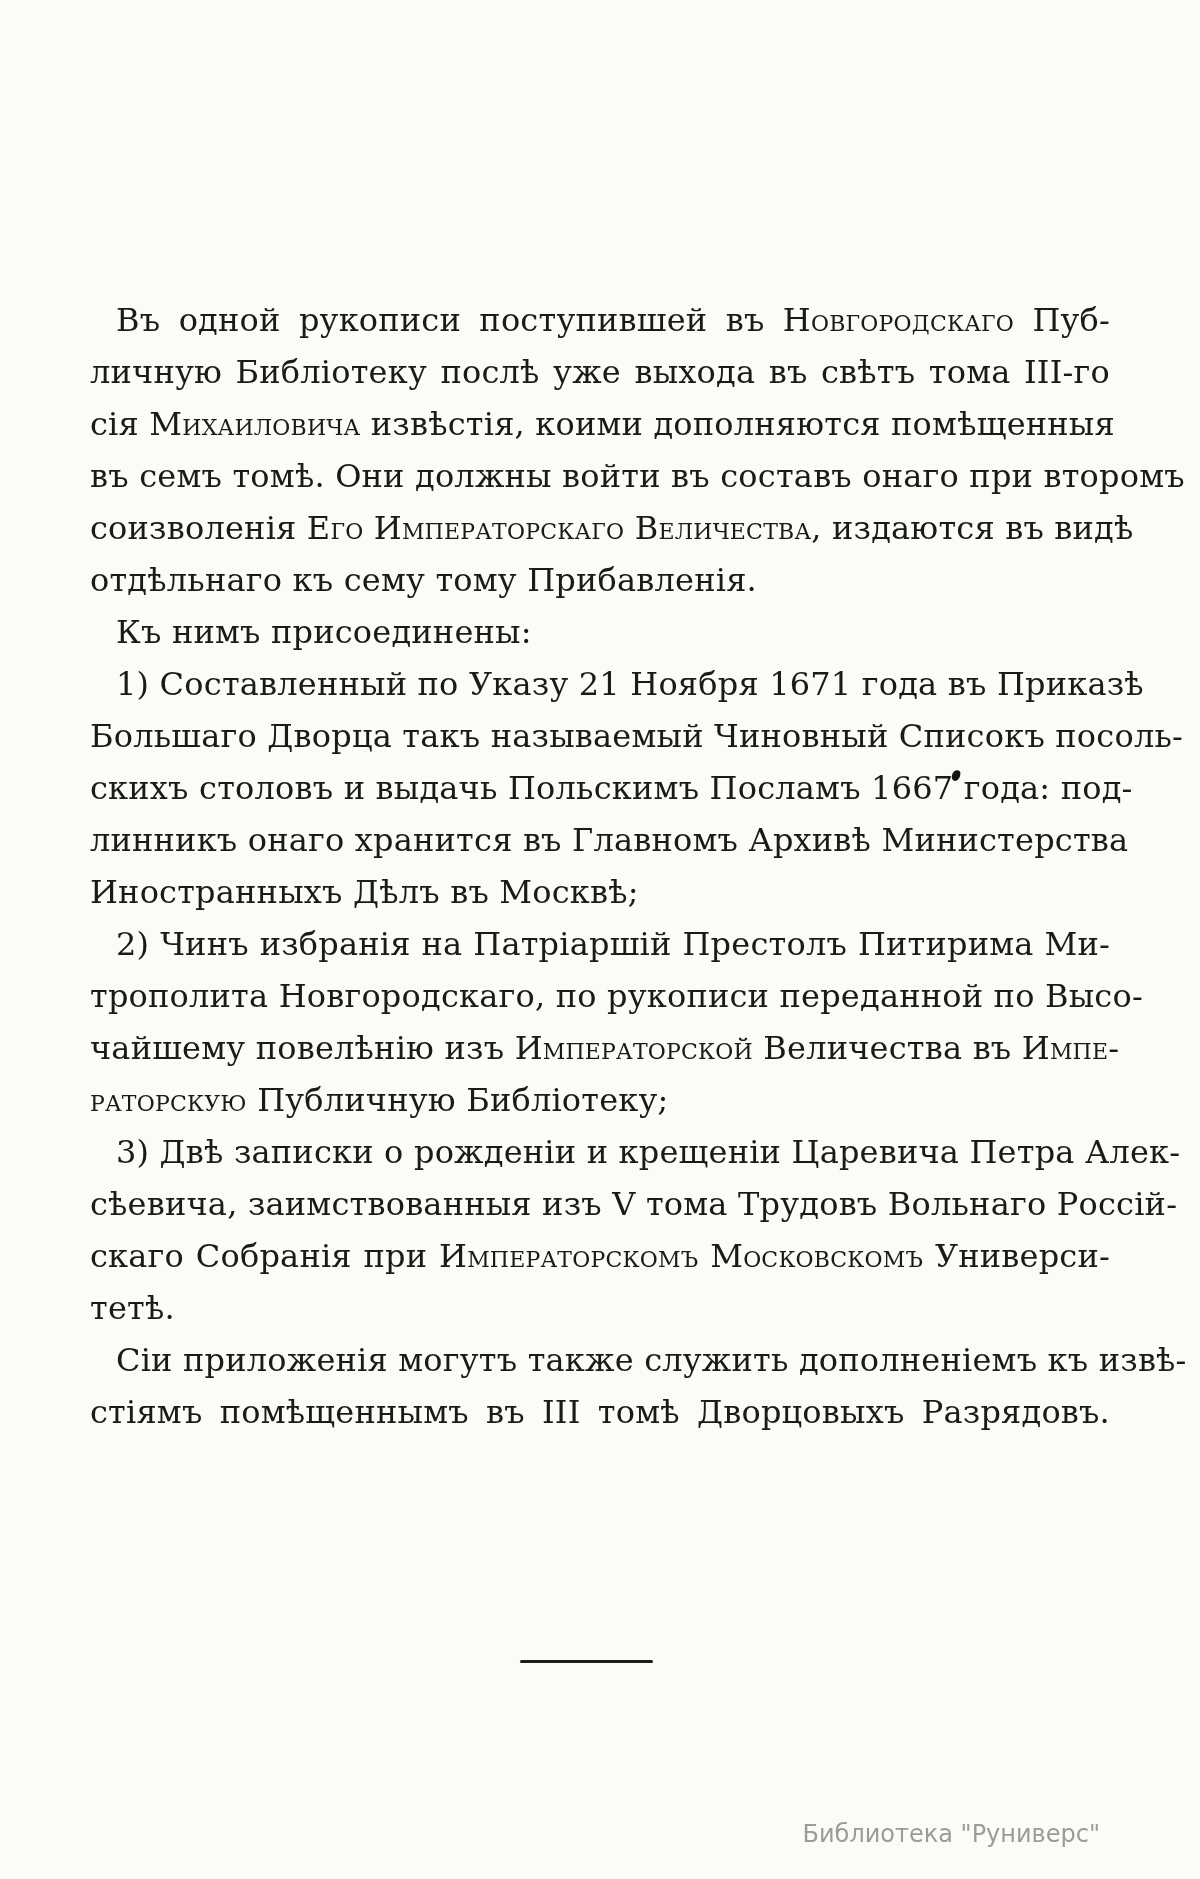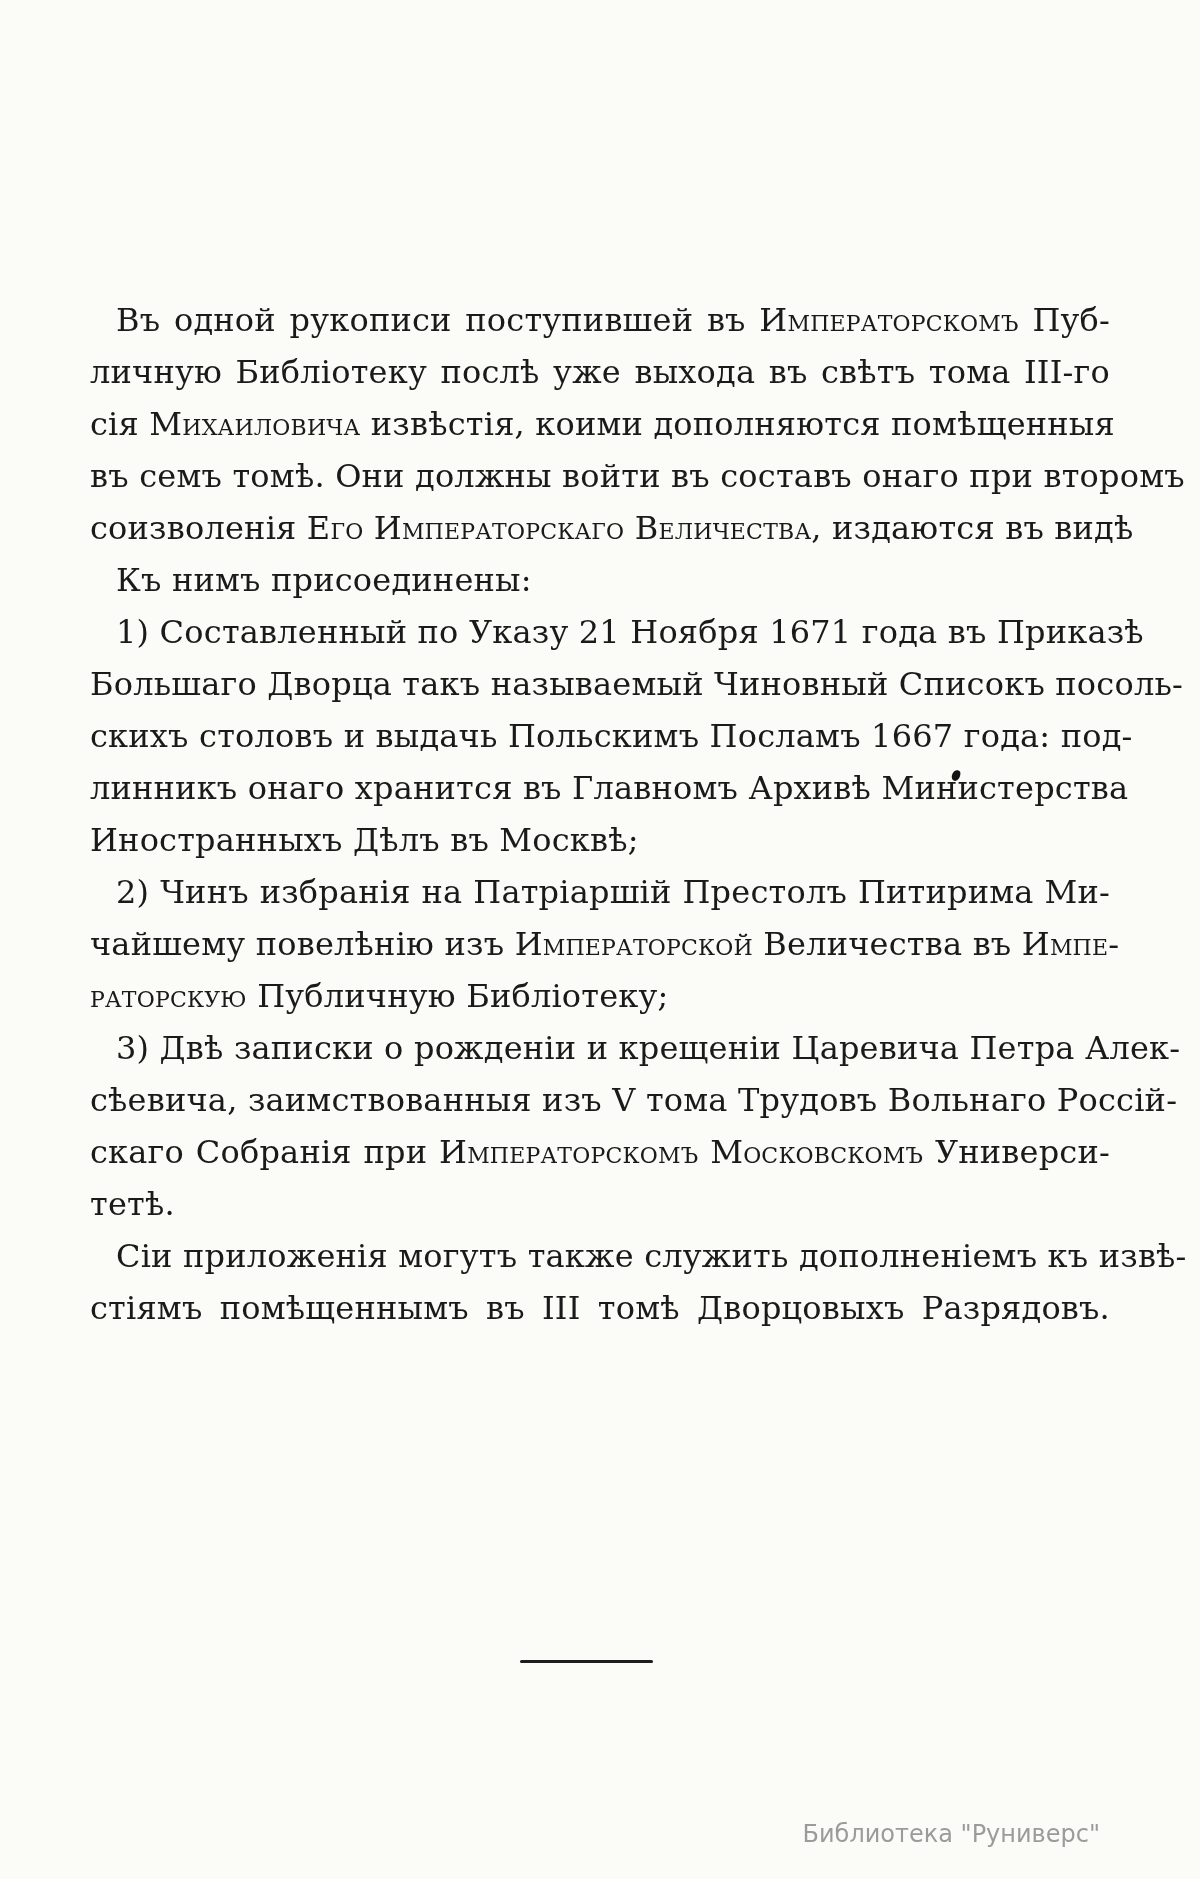--- a/index.html
+++ b/index.html
@@ -61,32 +61,34 @@
     color: #9b9b9b;
     white-space: nowrap;
   }
 </style>
 </head>
 <body>
 
 <div class="page">
 
   <div class="text-block">
-    <div class="line indent"><span>Въ одной рукописи поступившей въ </span><span class="sc">Императорскомъ</span><span> Пуб-</span></div>
+    <div class="line indent"><span>Въ одной рукописи поступившей въ </span><span class="sc">Новгородскаго</span><span> Пуб-</span></div>
     <div class="line"><span>личную Библіотеку послѣ уже выхода въ свѣтъ тома III-го</span></div>
     <div class="line"><span>сія </span><span class="sc">Михаиловича</span><span> извѣстія, коими дополняются помѣщенныя</span></div>
     <div class="line"><span>въ семъ томѣ. Они должны войти въ составъ онаго при второмъ</span></div>
     <div class="line"><span>соизволенія </span><span class="sc">Его Императорскаго Величества</span><span>, издаются въ видѣ</span></div>
+    <div class="line endp"><span>отдѣльнаго къ сему тому Прибавленія.</span></div>
     <div class="line indent endp"><span>Къ нимъ присоединены:</span></div>
     <div class="line indent"><span>1) Составленный по Указу 21 Ноября 1671 года въ Приказѣ</span></div>
     <div class="line"><span>Большаго Дворца такъ называемый Чиновный Списокъ посоль-</span></div>
     <div class="line"><span>скихъ столовъ и выдачь Польскимъ Посламъ 1667 года: под-</span></div>
     <div class="line"><span>линникъ онаго хранится въ Главномъ Архивѣ Министерства</span></div>
     <div class="line endp"><span>Иностранныхъ Дѣлъ въ Москвѣ;</span></div>
     <div class="line indent"><span>2) Чинъ избранія на Патріаршій Престолъ Питирима Ми-</span></div>
+    <div class="line"><span>трополита Новгородскаго, по рукописи переданной по Высо-</span></div>
     <div class="line"><span>чайшему повелѣнію изъ </span><span class="sc">Императорской</span><span> Величества въ </span><span class="sc">Импе-</span></div>
     <div class="line endp"><span class="sc">раторскую</span><span> Публичную Библіотеку;</span></div>
     <div class="line indent"><span>3) Двѣ записки о рожденіи и крещеніи Царевича Петра Алек-</span></div>
     <div class="line"><span>сѣевича, заимствованныя изъ V тома Трудовъ Вольнаго Россій-</span></div>
     <div class="line"><span>скаго Собранія при </span><span class="sc">Императорскомъ Московскомъ</span><span> Универси-</span></div>
     <div class="line endp"><span>тетѣ.</span></div>
     <div class="line indent"><span>Сіи приложенія могутъ также служить дополненіемъ къ извѣ-</span></div>
     <div class="line"><span>стіямъ помѣщеннымъ въ III томѣ Дворцовыхъ Разрядовъ.</span></div>
   </div>
 

